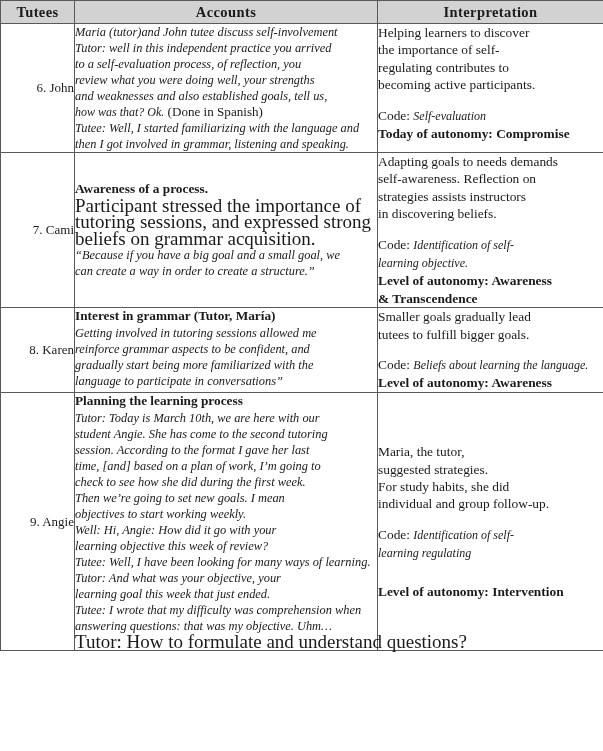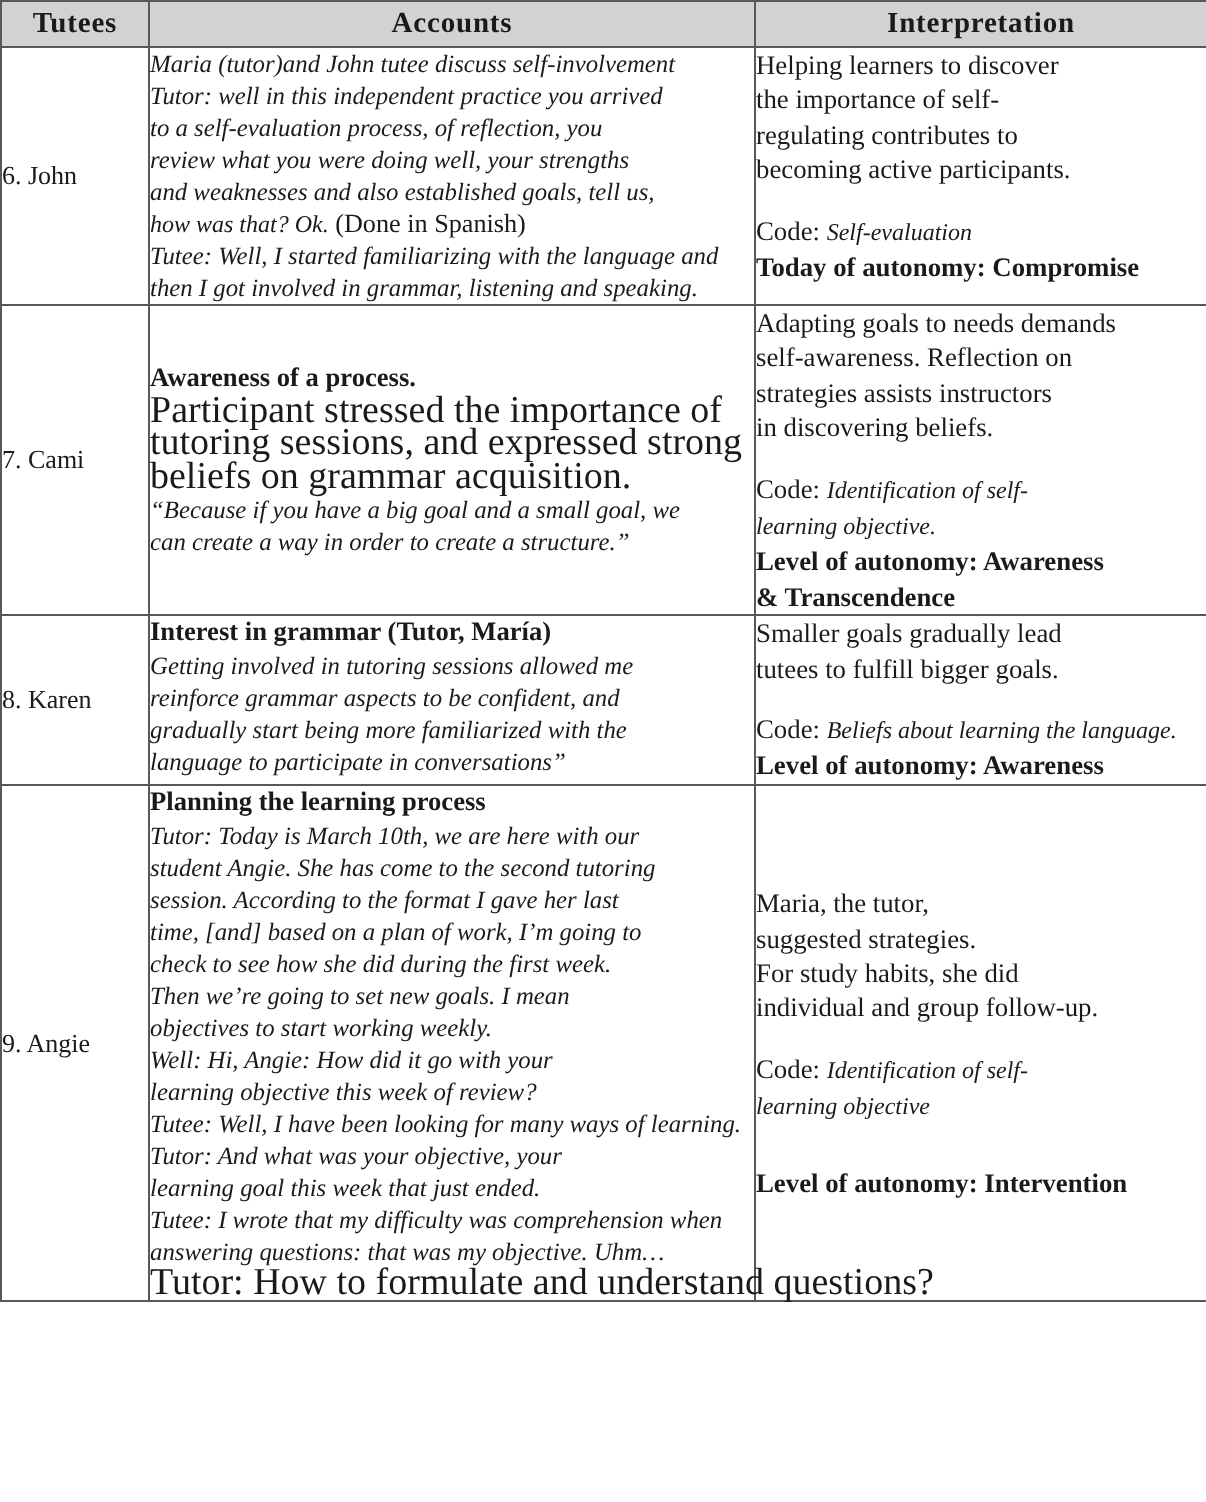--- a/index.html
+++ b/index.html
@@ -38,21 +38,21 @@
     background: #d2d2d2;
     text-align: center;
     font-weight: bold;
     font-size: 14.5px;
     letter-spacing: 0.4px;
     padding: 5px 2px 6px 2px;
     height: 22px;
   }
 
   td.cell-tutee {
-    text-align: left;
+    text-align: right;
     font-size: 13px;
     padding-left: 7px;
     vertical-align: middle;
   }
 
   td.cell-accounts {
     padding: 6px 8px 6px 9px;
     vertical-align: middle;
   }
 
@@ -224,20 +224,20 @@
         <span class="line ital">answering questions: that was my objective. Uhm…</span>
         <span class="line roman">Tutor: How to formulate and understand questions?</span>
       </td>
       <td class="cell-interp">
         <span class="line interp-line">Maria, the tutor,</span>
         <span class="line interp-line">suggested strategies.</span>
         <span class="line interp-line">For study habits, she did</span>
         <span class="line interp-line">individual and group follow-up.</span>
         <span class="spacer"></span>
         <span class="line code-label"><span>Code: </span><span class="code-val">Identification of  self-</span></span>
-        <span class="line code-label"><span class="code-val">learning objective</span></span>
+        <span class="line code-label"><span class="code-val">learning regulating</span></span>
         <span class="spacer-lg"></span>
         <span class="line autonomy">Level of autonomy: Intervention</span>
       </td>
     </tr>
 
   </tbody>
 </table>
 
 </body></html>

